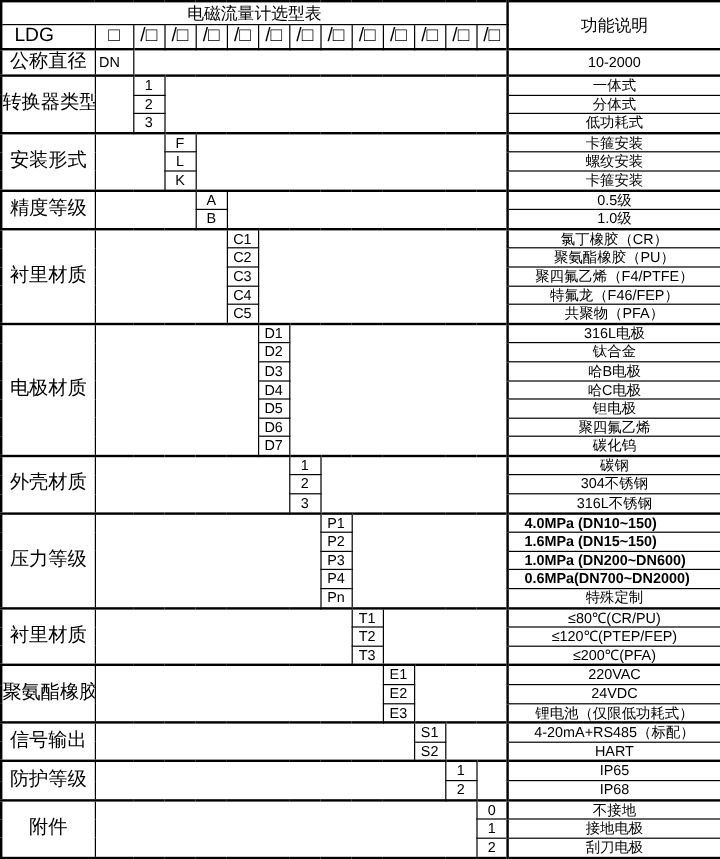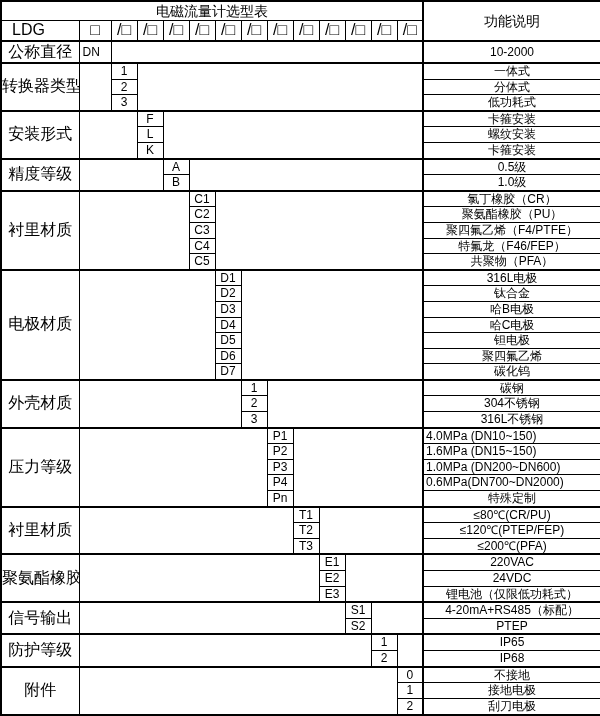--- a/index.html
+++ b/index.html
@@ -17,21 +17,21 @@
     text-align: center; vertical-align: middle;
     overflow: hidden; white-space: nowrap;
     line-height: 1.05;
   }
   tr.blk > td { border-top-width: 2px; }     
   td.fn { border-left-width: 2px; margin-left: 29px; }          
   tr.title-row td { font-size: 14px; height: 18px; }
   tr.ldg-row td { font-size: 16px; }
   td.ldg { text-align: left; padding-left: 10px; }
   td.dn  { text-align: left; padding-left: 3px; }
-  td.left { text-align: left; padding-left: 2px; }
+  td.left { text-align: left; padding-left: 13px; font-weight: bold; }
   td.lab { font-size: 16px; margin-left: 16px; }
 </style>
 </head>
 <body>
 
 <table class="sel">
   <colgroup>
     <col style="width:78px">
       <col style="width:32px">
     <col style="width:26px">
@@ -252,21 +252,21 @@
 
   <tr class="blk">
     <td rowspan="2" class="lab">信号输出</td>
     <td rowspan="2" colspan="10"></td>
     <td>S1</td>
     <td rowspan="2" colspan="2"></td>
     <td class="fn">4-20mA+RS485（标配）</td>
   </tr>
   <tr>
     <td>S2</td>
-    <td class="fn">PTEP</td>
+    <td class="fn">HART</td>
   </tr>
 
   <tr class="blk">
     <td rowspan="2" class="lab">防护等级</td>
     <td rowspan="2" colspan="11"></td>
     <td>1</td>
     <td rowspan="2" colspan="1"></td>
     <td class="fn">IP65</td>
   </tr>
   <tr>

